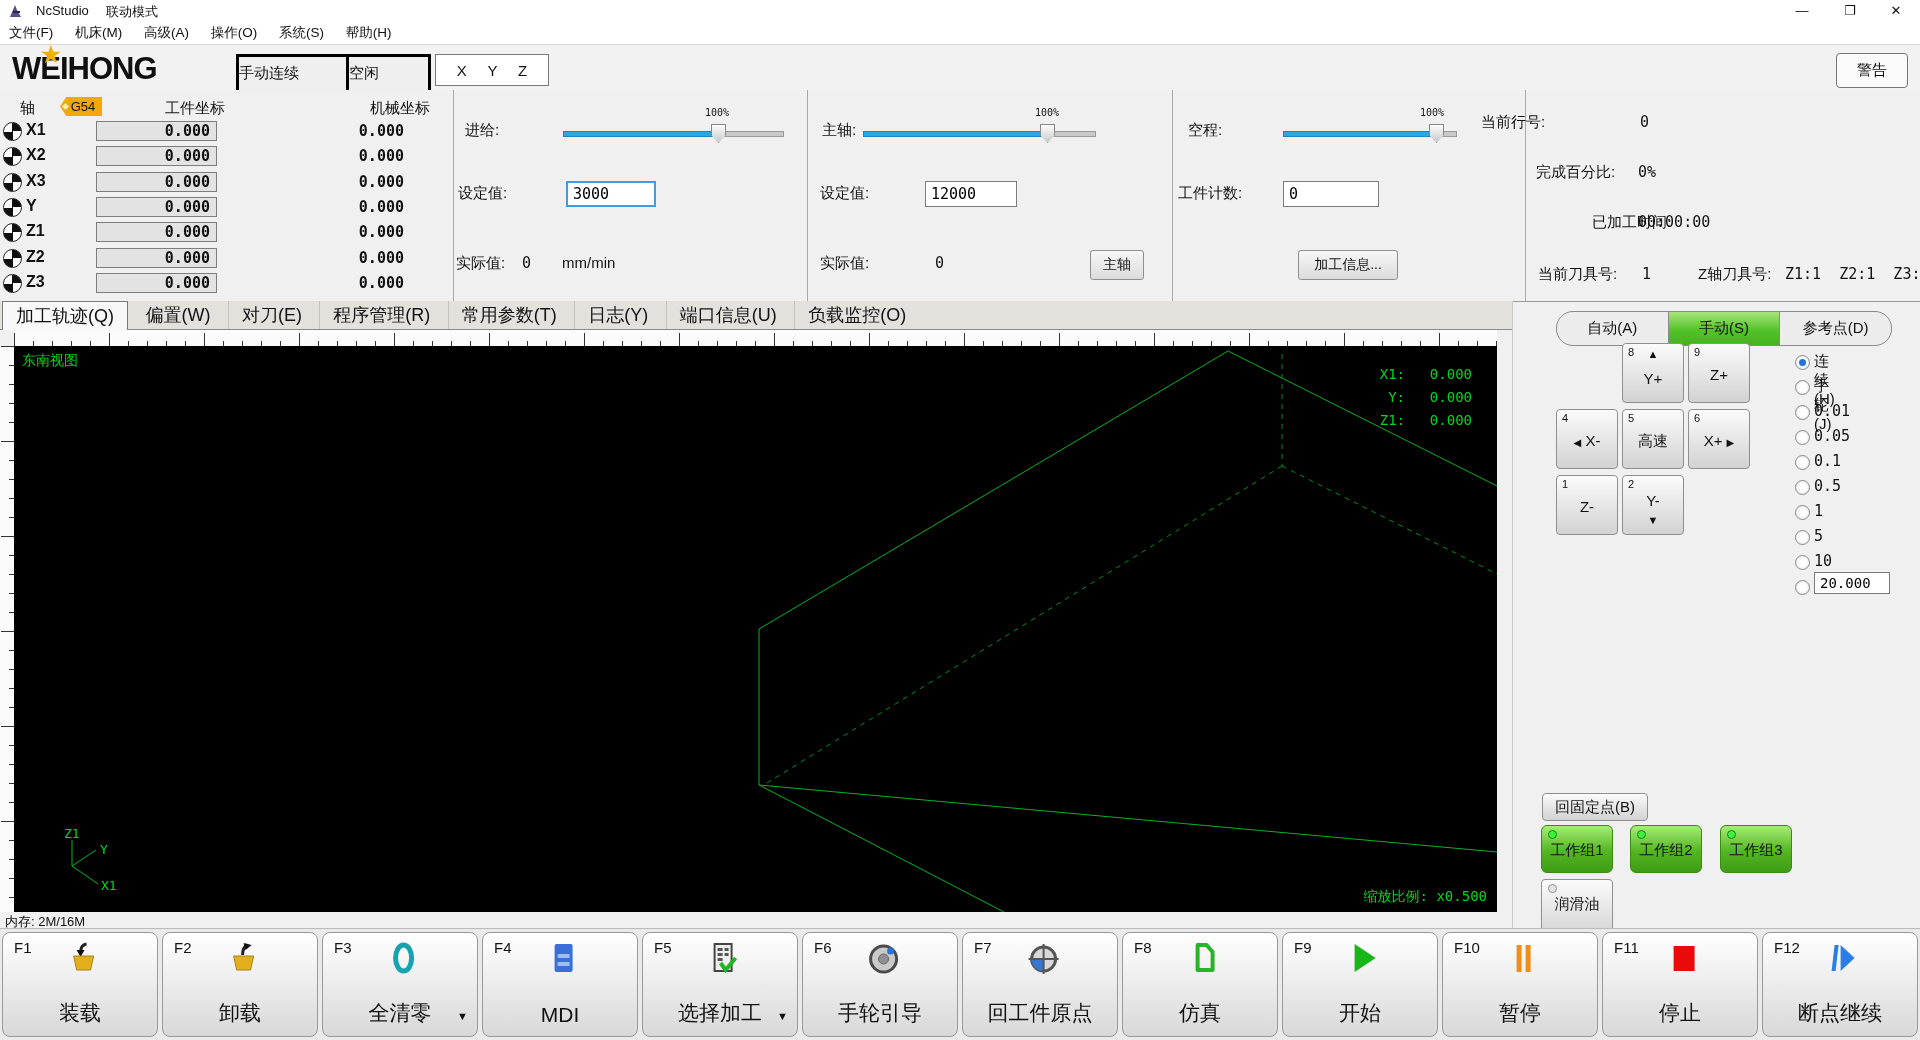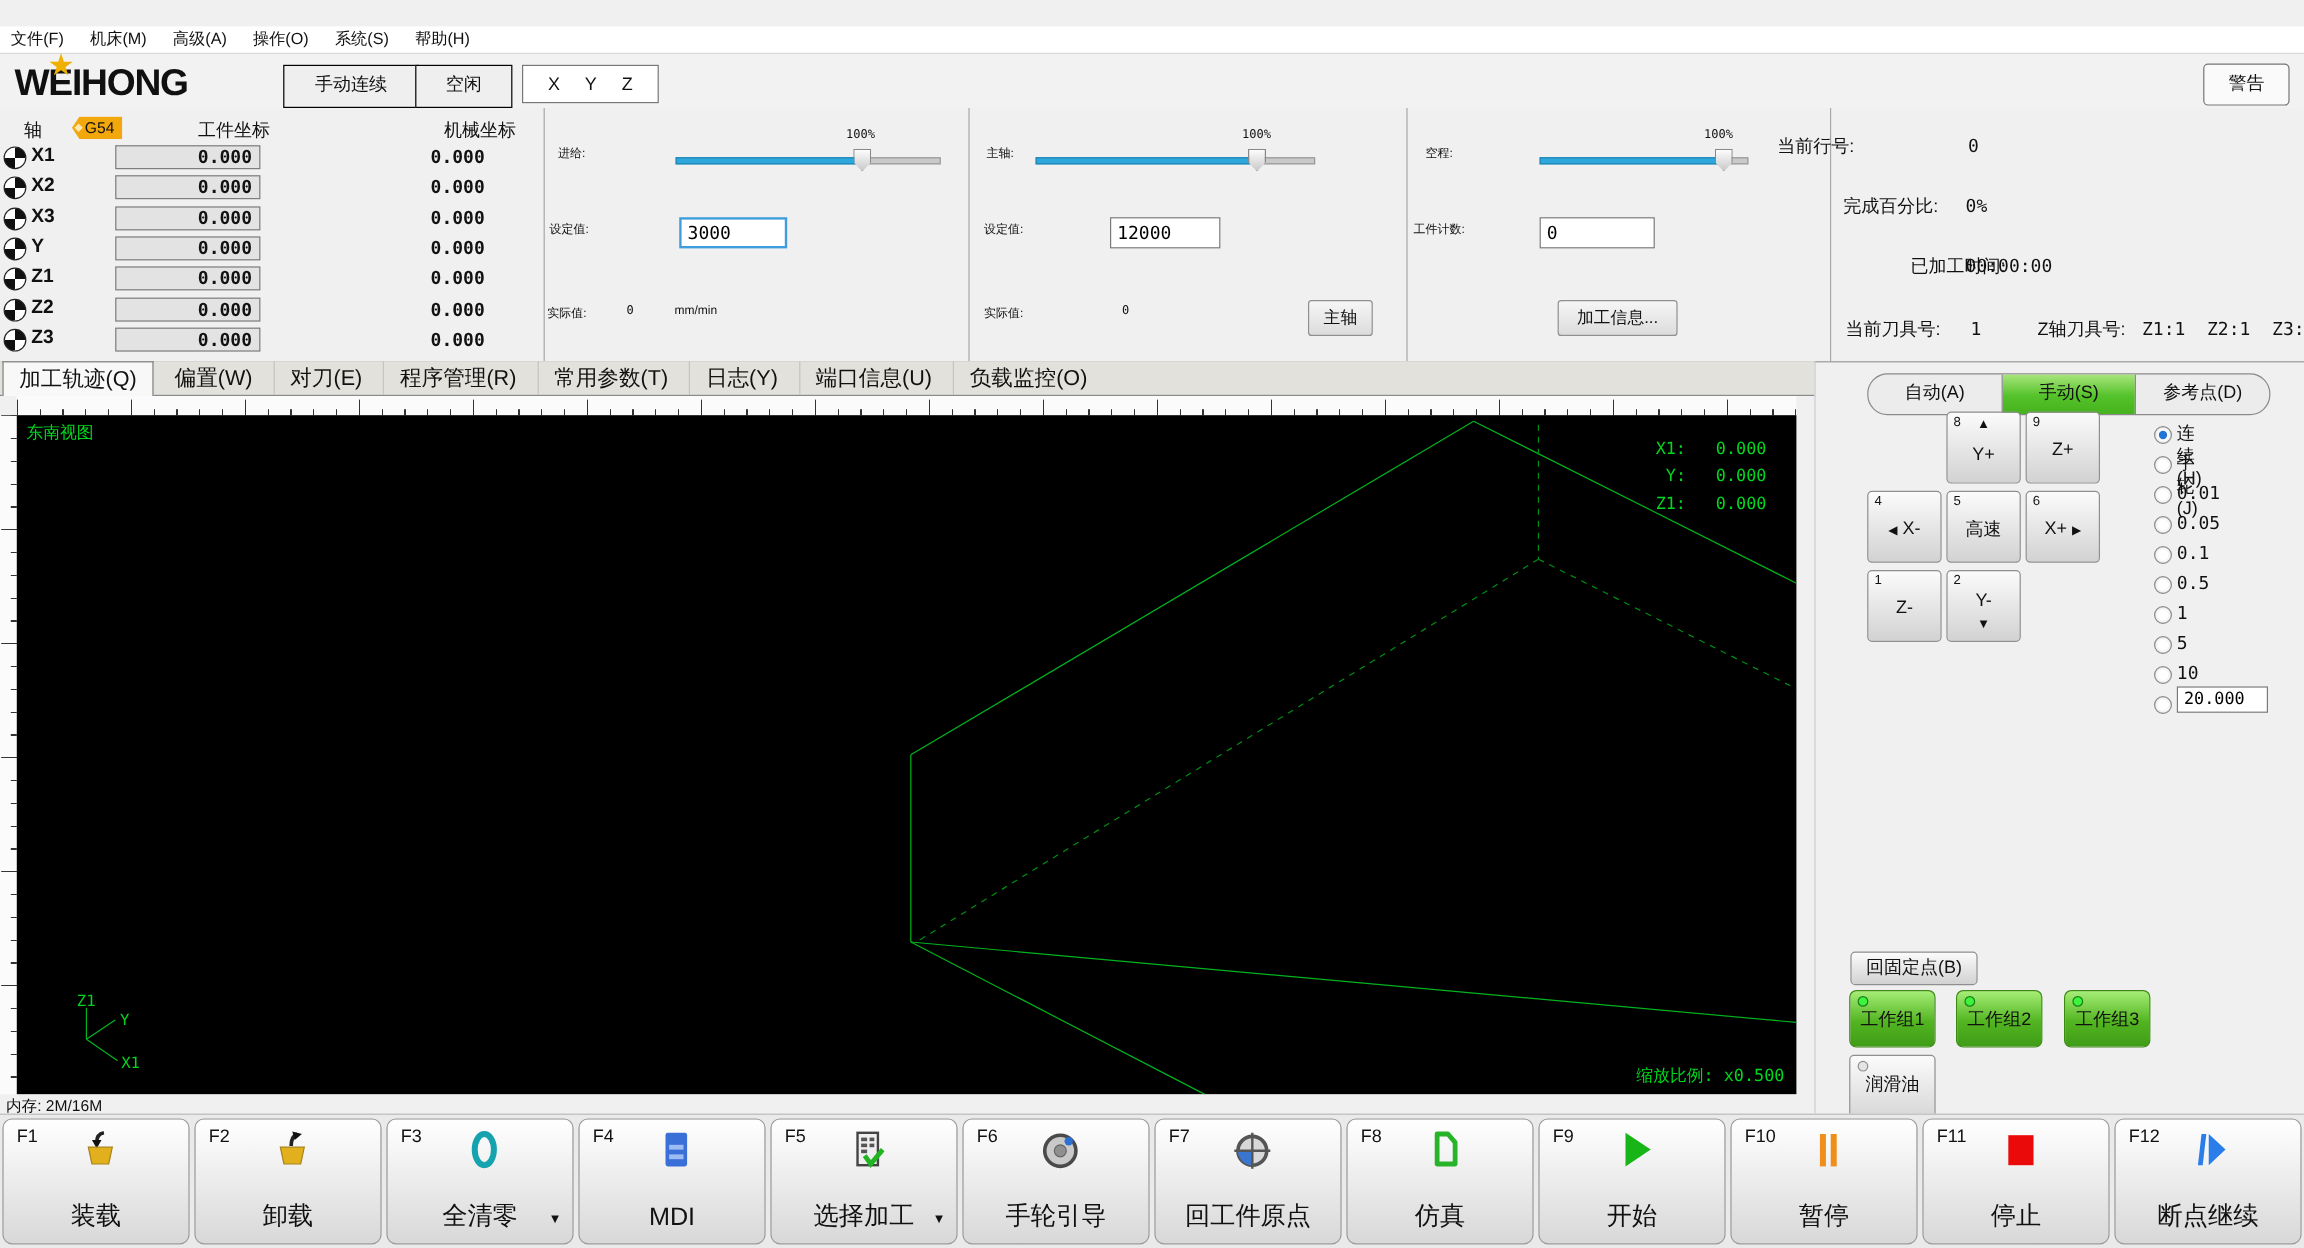--- a/index.html
+++ b/index.html
@@ -13,40 +13,40 @@
   .titlebar .ttl{position:absolute;left:36px;top:3px;}
   .titlebar .mode{position:absolute;left:106px;top:3px;}
   .winbtn{position:absolute;top:0;width:44px;height:22px;text-align:center;line-height:22px;font-size:13px;cursor:default;}
   
   .menubar{left:0;top:22px;width:1920px;height:22px;background:#ffffff;border-bottom:1px solid #d8d8d8;font-size:13.5px;}
   .menuitem{display:inline-block;padding:2px 9px;line-height:18px;}
   
   .toolbar{left:0;top:45px;width:1920px;height:45px;background:#f2f2f2;border-bottom:1px solid #9a9a9a;}
   .logo{position:absolute;left:12px;top:6px;font-size:31px;font-weight:bold;letter-spacing:-1px;color:#101010;}
   .logo-star{position:absolute;left:29px;top:-9px;color:#f0b000;font-size:22px;}
-  .flatbtn{position:absolute;height:34px;background:#efefef;border:1px solid #000000;font-size:15px;text-align:center;line-height:32px;}
+  .flatbtn{position:absolute;height:34px;background:#efefef;border:3px solid #000000;font-size:15px;text-align:left;line-height:32px;}
   .xyzbox{position:absolute;left:435px;top:9px;width:112px;height:30px;background:#fff;border:1px solid #777;
           display:flex;justify-content:space-evenly;align-items:center;font-size:15px;}
   .warnbtn{position:absolute;left:1836px;top:8px;width:70px;height:33px;border:1px solid #767676;border-radius:4px;
            background:#fafafa;font-size:15px;text-align:center;line-height:31px;}
   
   .panelrow{left:0;top:90px;width:1920px;height:211px;background:#f0f0f0;border-bottom:1px solid #9a9a9a;}
   .vsep{position:absolute;top:0;width:1px;height:211px;background:#a8a8a8;}
   .hdr{position:absolute;top:9px;font-size:15px;}
   .datum{position:absolute;left:3px;top:1px;width:17px;height:17px;border-radius:50%;border:1px solid #222;
          background:conic-gradient(#101010 0 25%,#fff 25% 50%,#101010 50% 75%,#fff 75%);}
   .axlabel{position:absolute;left:26px;top:0;font-size:16px;font-weight:bold;}
   .workbox{position:absolute;left:96px;top:0;width:121px;height:20px;background:#e3e3e3;border:1px solid #7d7d7d;
            text-align:right;padding-right:6px;box-sizing:border-box;font-weight:bold;font-size:15px;line-height:18px;}
   .machval{position:absolute;left:294px;top:1px;width:110px;text-align:right;font-weight:bold;font-size:15px;}
   .g54{position:absolute;left:60px;top:7px;width:42px;height:19px;background:#f2a70c;
        clip-path:polygon(15% 0,100% 0,100% 100%,15% 100%,0 50%);
        font-size:13px;text-align:center;line-height:19px;padding-left:4px;box-sizing:border-box;}
   .g54dot{position:absolute;left:3px;top:7px;width:5px;height:5px;background:#ffe9b0;transform:rotate(45deg);}
-  .plabel{position:absolute;font-size:10px;}
+  .plabel{position:absolute;font-size:15px;}
   .track{position:absolute;height:6px;}
   .trackfill{position:absolute;left:0;top:0;height:6px;background:#2ea8dc;border:1px solid #1f85b5;box-sizing:border-box;}
   .trackrest{position:absolute;top:0;height:6px;background:#c9c9c9;border:1px solid #9a9a9a;box-sizing:border-box;}
   .thumb{position:absolute;width:15px;height:19px;background:linear-gradient(#fdfdfd,#c9c9c9);
          clip-path:polygon(0 0,100% 0,100% 58%,50% 100%,0 58%);border:1px solid #888;box-sizing:border-box;}
   .pct{position:absolute;font-size:10px;}
   .valinput{position:absolute;height:26px;background:#fff;border:1px solid #7a7a7a;font-size:15px;
             font-family:"DejaVu Sans Mono",monospace;padding:0 5px;box-sizing:border-box;}
   .smallbtn{position:absolute;background:linear-gradient(#f6f6f6,#dcdcdc);border:1px solid #8f8f8f;border-radius:3px;
             font-size:14px;text-align:center;}
@@ -99,20 +99,31 @@
   .fkey .fk{position:absolute;left:11px;top:6px;font-size:15px;}
   .fkey .ficon{position:absolute;left:50%;top:8px;transform:translateX(-40%);}
   .fkey .flabel{position:absolute;bottom:9px;width:100%;text-align:center;font-size:21px;}
   .fkey .fdrop{position:absolute;right:9px;bottom:14px;font-size:11px;}
 </style>
 </head>
 <body>
 
 <div id="screen">
 
+  <div class="abs titlebar">
+    <svg class="abs" style="left:8px;top:3px" width="16" height="16" viewBox="0 0 16 16">
+      <path d="M2 14 L7 2 L9 7 L13 14 Z" fill="#5a4a8a"></path>
+        <path d="M5 8 h7 v2 h-7 z" fill="#2a2440"></path>
+    </svg>
+    <span class="ttl">NcStudio</span>
+    <span class="mode">联动模式</span>
+    <div class="winbtn" style="right:96px">—</div>
+    <div class="winbtn" style="right:48px">❐</div>
+    <div class="winbtn" style="right:2px">✕</div>
+  </div>
 
   <div class="abs menubar">
     <span class="menuitem">文件(F)</span>
     <span class="menuitem">机床(M)</span>
     <span class="menuitem">高级(A)</span>
     <span class="menuitem">操作(O)</span>
     <span class="menuitem">系统(S)</span>
     <span class="menuitem">帮助(H)</span>
   </div>
 

